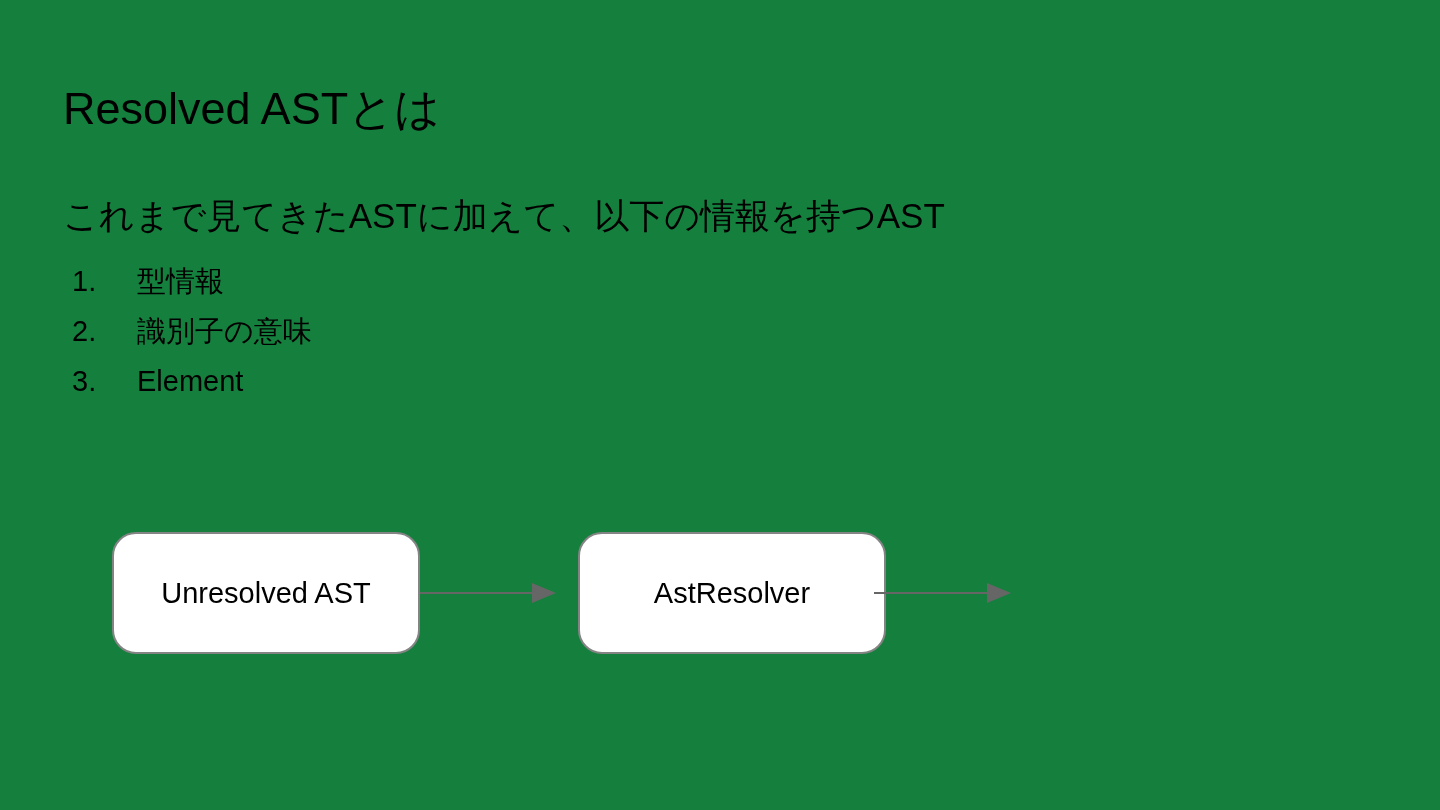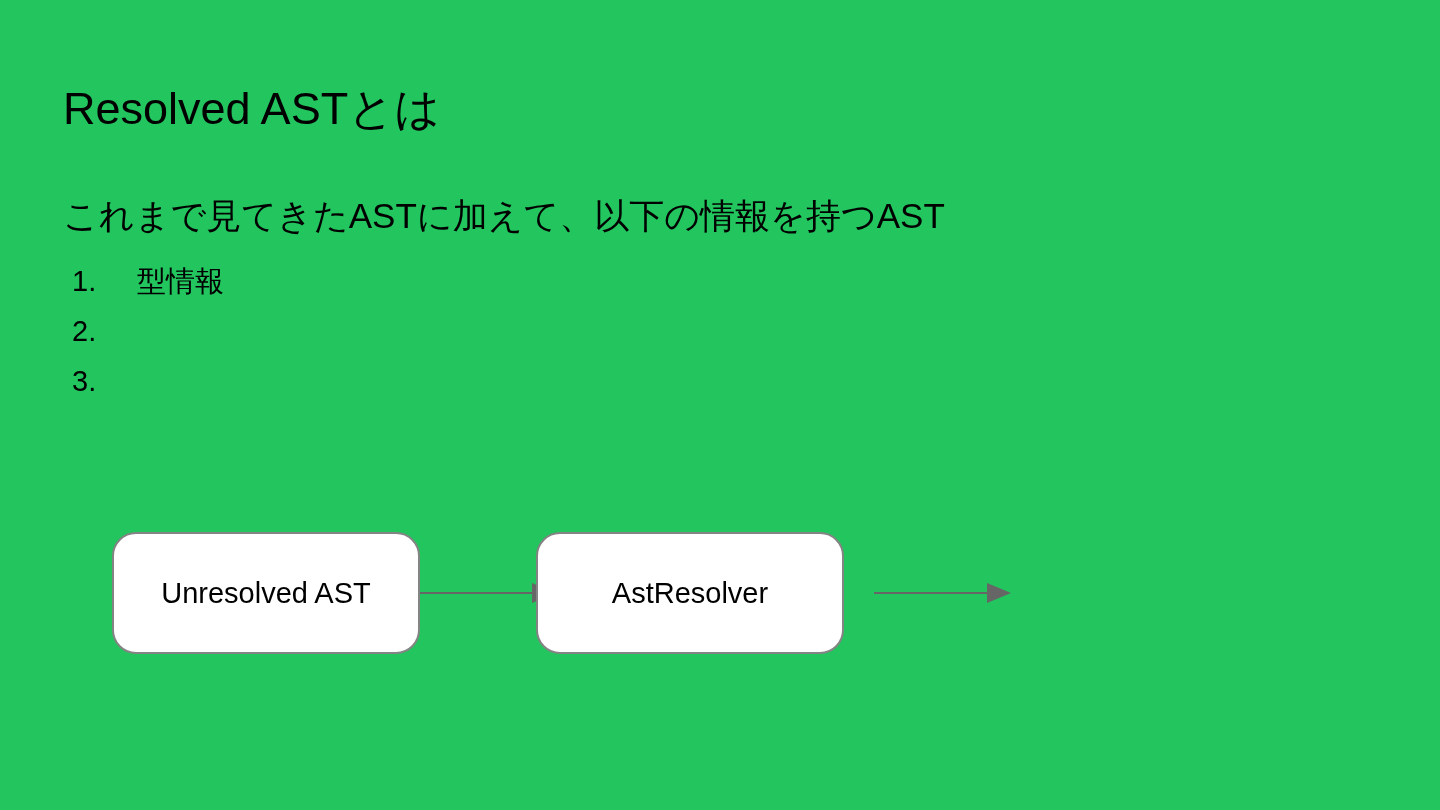--- a/index.html
+++ b/index.html
@@ -4,21 +4,21 @@
 <style>
   html, body {
     margin: 0;
     padding: 0;
     background: #ffffff;
   }
   .slide {
     position: relative;
     width: 1440px;
     height: 810px;
-    background: #22c55e;
+    background: #15803d;
     overflow: hidden;
     font-family: "Liberation Sans", sans-serif;
     color: #000000;
   }
   .title {
     position: absolute;
     left: 63px;
     top: 82px;
     margin: 0;
     font-size: 45px;
@@ -73,21 +73,21 @@
     border-radius: 24px;
     background: #ffffff;
     display: flex;
     align-items: center;
     justify-content: center;
     font-size: 29px;
     box-sizing: border-box;
     white-space: nowrap;
   }
   .flow-box.box-1 { left: 112px; }
-  .flow-box.box-2 { left: 536px; text-align: center; }
+  .flow-box.box-2 { left: 578px; text-align: center; }
   .flow-box.box-3 { left: 1021px; }
   .flow-arrow {
     position: absolute;
     top: 583px;
     height: 20px;
     display: block;
   }
   .flow-arrow.arrow-1 { left: 420px; width: 146px; }
   .flow-arrow.arrow-2 { left: 874px; width: 147px; }
 </style>
@@ -100,23 +100,25 @@
 
   <p class="subtitle">これまで見てきたASTに加えて、以下の情報を持つAST</p>
 
   <div class="list">
     <div class="list-row">
       <span class="list-num">1.</span>
       <span class="list-label">型情報</span>
     </div>
     <div class="list-row">
       <span class="list-num">2.</span>
+      <span class="list-label">識別子の意味</span>
     </div>
     <div class="list-row">
       <span class="list-num">3.</span>
+      <span class="list-label">Element</span>
     </div>
   </div>
 
   <div class="diagram">
 
     <div class="flow-box box-1">
       <span>Unresolved AST</span>
     </div>
 
     <svg class="flow-arrow arrow-1" viewBox="0 0 146 20">

